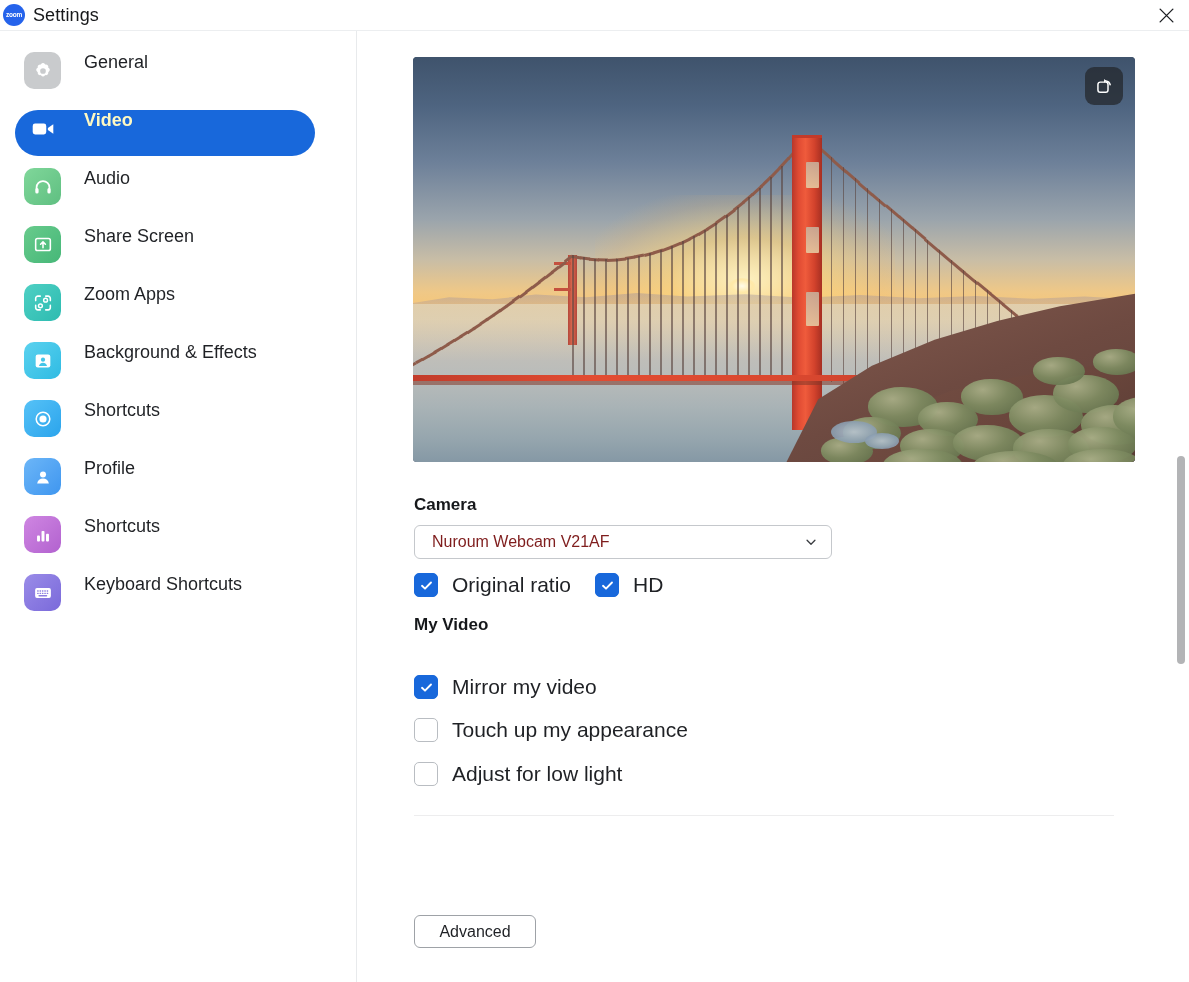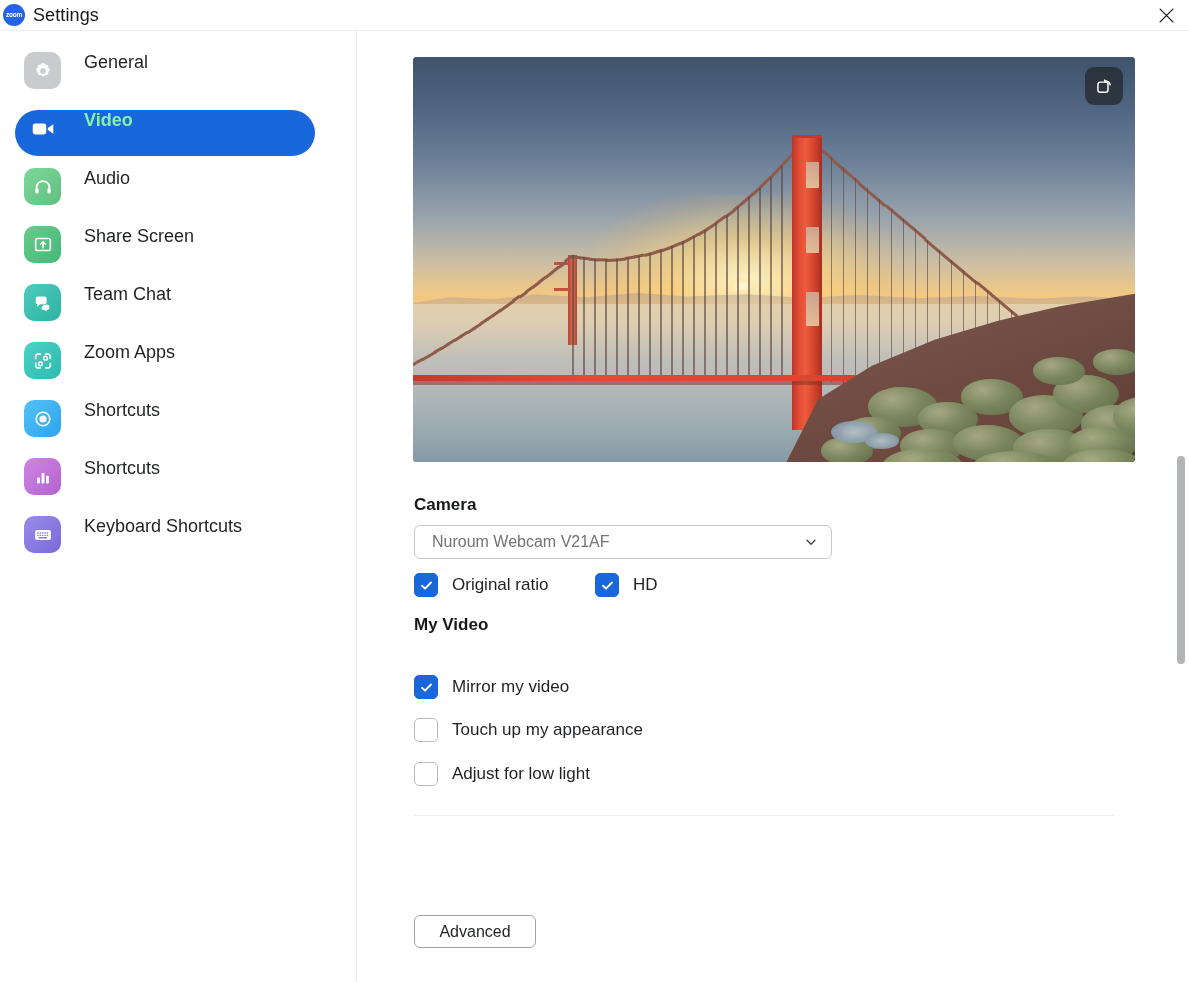--- a/index.html
+++ b/index.html
@@ -61,21 +61,21 @@
     width:37px; height:37px; border-radius:10px;
     flex:0 0 auto;
     display:flex; align-items:center; justify-content:center;
   }
   .nav-item.active .nav-icon{ background:transparent; }
   .nav-label{
     margin-left:23px;
     font-size:18px; color:#1f2125; font-weight:400;
     white-space:nowrap;
   }
-  .nav-item.active .nav-label{ color:#86efac; font-weight:bold; }
+  .nav-item.active .nav-label{ color:#fef9c3; font-weight:bold; }
   .nav-icon svg{ display:block; }
 
   
   .main{
     position:absolute; left:358px; top:31px;
     width:831px; height:951px;
     background:#ffffff;
     overflow:hidden;
   }
 
@@ -228,41 +228,41 @@
   .select-box{
     position:absolute; left:56px; top:494px;
     width:418px; height:34px;
     border:1px solid #c5c8cc; border-radius:6px;
     background:#fff;
     display:flex; align-items:center;
     cursor:pointer;
   }
   .select-value{
     margin-left:17px;
-    font-size:16px; color:#737373;
+    font-size:16px; color:#7f1d1d;
   }
   .select-chev{
     position:absolute; right:13px; top:50%; transform:translateY(-50%);
     width:14px; height:14px;
   }
   .cb-row{
     position:absolute;
     display:flex; align-items:center;
     cursor:pointer;
   }
   .cb{
     width:24px; height:24px; border-radius:5px;
     flex:0 0 auto;
     display:flex; align-items:center; justify-content:center;
   }
   .cb.on{ background:#1868db; border:1px solid #1868db; }
   .cb.off{ background:#fff; border:1.5px solid #b9bdc2; }
   .cb-label{
     margin-left:14px;
-    font-size:17px; color:#1f2125; white-space:nowrap;text-align:right;
+    font-size:21px; color:#1f2125; white-space:nowrap;text-align:right;
   }
   .divider{
     position:absolute; left:56px; top:784px;
     width:700px; height:1px; background:#ededee;
   }
   .adv-btn{
     position:absolute; left:56px; top:884px;
     width:122px; height:33px;
     border:1px solid #9ea2a7; border-radius:6px;
     background:#fff;
@@ -332,52 +332,62 @@
   <div class="nav-item">
     <div class="nav-icon" style="background:linear-gradient(135deg,#68cb8c,#46b778)">
       <svg width="22" height="22" viewBox="0 0 24 24">
         <rect x="4" y="5" width="16" height="13" rx="2" stroke="#ffffff" stroke-width="1.7" fill="none"></rect>
         <path d="M12 15V9 M12 8.6l-2.6 2.6 M12 8.6l2.6 2.6" stroke="#ffffff" stroke-width="1.7" fill="none" stroke-linecap="round" stroke-linejoin="round"></path>
       </svg>
     </div>
     <div class="nav-label">Share Screen</div>
   </div>
 
-  <div class="nav-item">
-    <div class="nav-icon" style="background:linear-gradient(135deg,#4fcbbc,#2eb3a4)">
-      <svg width="22" height="22" viewBox="0 0 24 24">
-        <path d="M4 7.5a2.5 2.5 0 0 1 2.5-2.5h7a2.5 2.5 0 0 1 2.5 2.5v3.4a2.5 2.5 0 0 1-2.5 2.5H9l-3.6 2.7.35-2.7H6.5A2.5 2.5 0 0 1 4 10.9z" fill="#ffffff"></path>
-        <path d="M12.5 13.9h4.2a2.2 2.2 0 0 1 2.2 2.2v1.4a2.2 2.2 0 0 1-2.2 2.2h-.9l.2 1.6-2.3-1.6h-1.2a2.2 2.2 0 0 1-2.2-2.2" fill="#ffffff"></path>
-      </svg>
-    </div>
-    <div class="nav-label">Team Chat</div>
-  </div>
 
   <div class="nav-item">
     <div class="nav-icon" style="background:linear-gradient(135deg,#4ed0c4,#2dbbb0)">
       <svg width="22" height="22" viewBox="0 0 24 24">
         <path d="M9 4.5H6.5A2.5 2.5 0 0 0 4 7v2.4 M15 19.5h2.5a2.5 2.5 0 0 0 2.5-2.5v-2.4 M4 14.6V17a2.5 2.5 0 0 0 2.5 2.5H9 M20 9.4V7a2.5 2.5 0 0 0-2.5-2.5H15" stroke="#ffffff" stroke-width="1.7" fill="none" stroke-linecap="round"></path>
         <circle cx="14.8" cy="8.9" r="2.1" stroke="#ffffff" stroke-width="1.6" fill="none"></circle>
         <circle cx="9.2" cy="15.1" r="2.1" stroke="#ffffff" stroke-width="1.6" fill="none"></circle>
       </svg>
     </div>
     <div class="nav-label">Zoom Apps</div>
   </div>
 
+  <div class="nav-item">
+    <div class="nav-icon" style="background:linear-gradient(135deg,#5bd2ef,#2fbbe3)">
+      <svg width="22" height="22" viewBox="0 0 24 24">
+        <rect x="4" y="5" width="16" height="14" rx="2.4" fill="#ffffff"></rect>
+        <circle cx="12" cy="10.6" r="2.3" fill="#43c5e8"></circle>
+        <path d="M7.6 17.4c.7-2.3 2.4-3.5 4.4-3.5s3.7 1.2 4.4 3.5z" fill="#43c5e8"></path>
+      </svg>
+    </div>
+    <div class="nav-label">Background &amp; Effects</div>
+  </div>
 
   <div class="nav-item">
     <div class="nav-icon" style="background:linear-gradient(135deg,#56c2f7,#2ba4ec)">
       <svg width="22" height="22" viewBox="0 0 24 24">
         <circle cx="12" cy="12" r="7.4" stroke="#ffffff" stroke-width="1.7" fill="none"></circle>
         <circle cx="12" cy="12" r="3.9" fill="#ffffff"></circle>
       </svg>
     </div>
     <div class="nav-label">Shortcuts</div>
   </div>
 
+  <div class="nav-item">
+    <div class="nav-icon" style="background:linear-gradient(135deg,#6cb6f8,#3f96ef)">
+      <svg width="22" height="22" viewBox="0 0 24 24">
+        <circle cx="12" cy="9.2" r="3.3" fill="#ffffff"></circle>
+        <path d="M5.6 19c.6-3.6 3.2-5.5 6.4-5.5s5.8 1.9 6.4 5.5z" fill="#ffffff"></path>
+      </svg>
+    </div>
+    <div class="nav-label">Profile</div>
+  </div>
 
   <div class="nav-item">
     <div class="nav-icon" style="background:linear-gradient(135deg,#cf86e2,#b262cf)">
       <svg width="22" height="22" viewBox="0 0 24 24">
         <rect x="5.5" y="12.5" width="3.2" height="6.5" rx="1" fill="#ffffff"></rect>
         <rect x="10.4" y="7.5" width="3.2" height="11.5" rx="1" fill="#ffffff"></rect>
         <rect x="15.3" y="10.5" width="3.2" height="8.5" rx="1" fill="#ffffff"></rect>
       </svg>
     </div>
     <div class="nav-label">Shortcuts</div>

